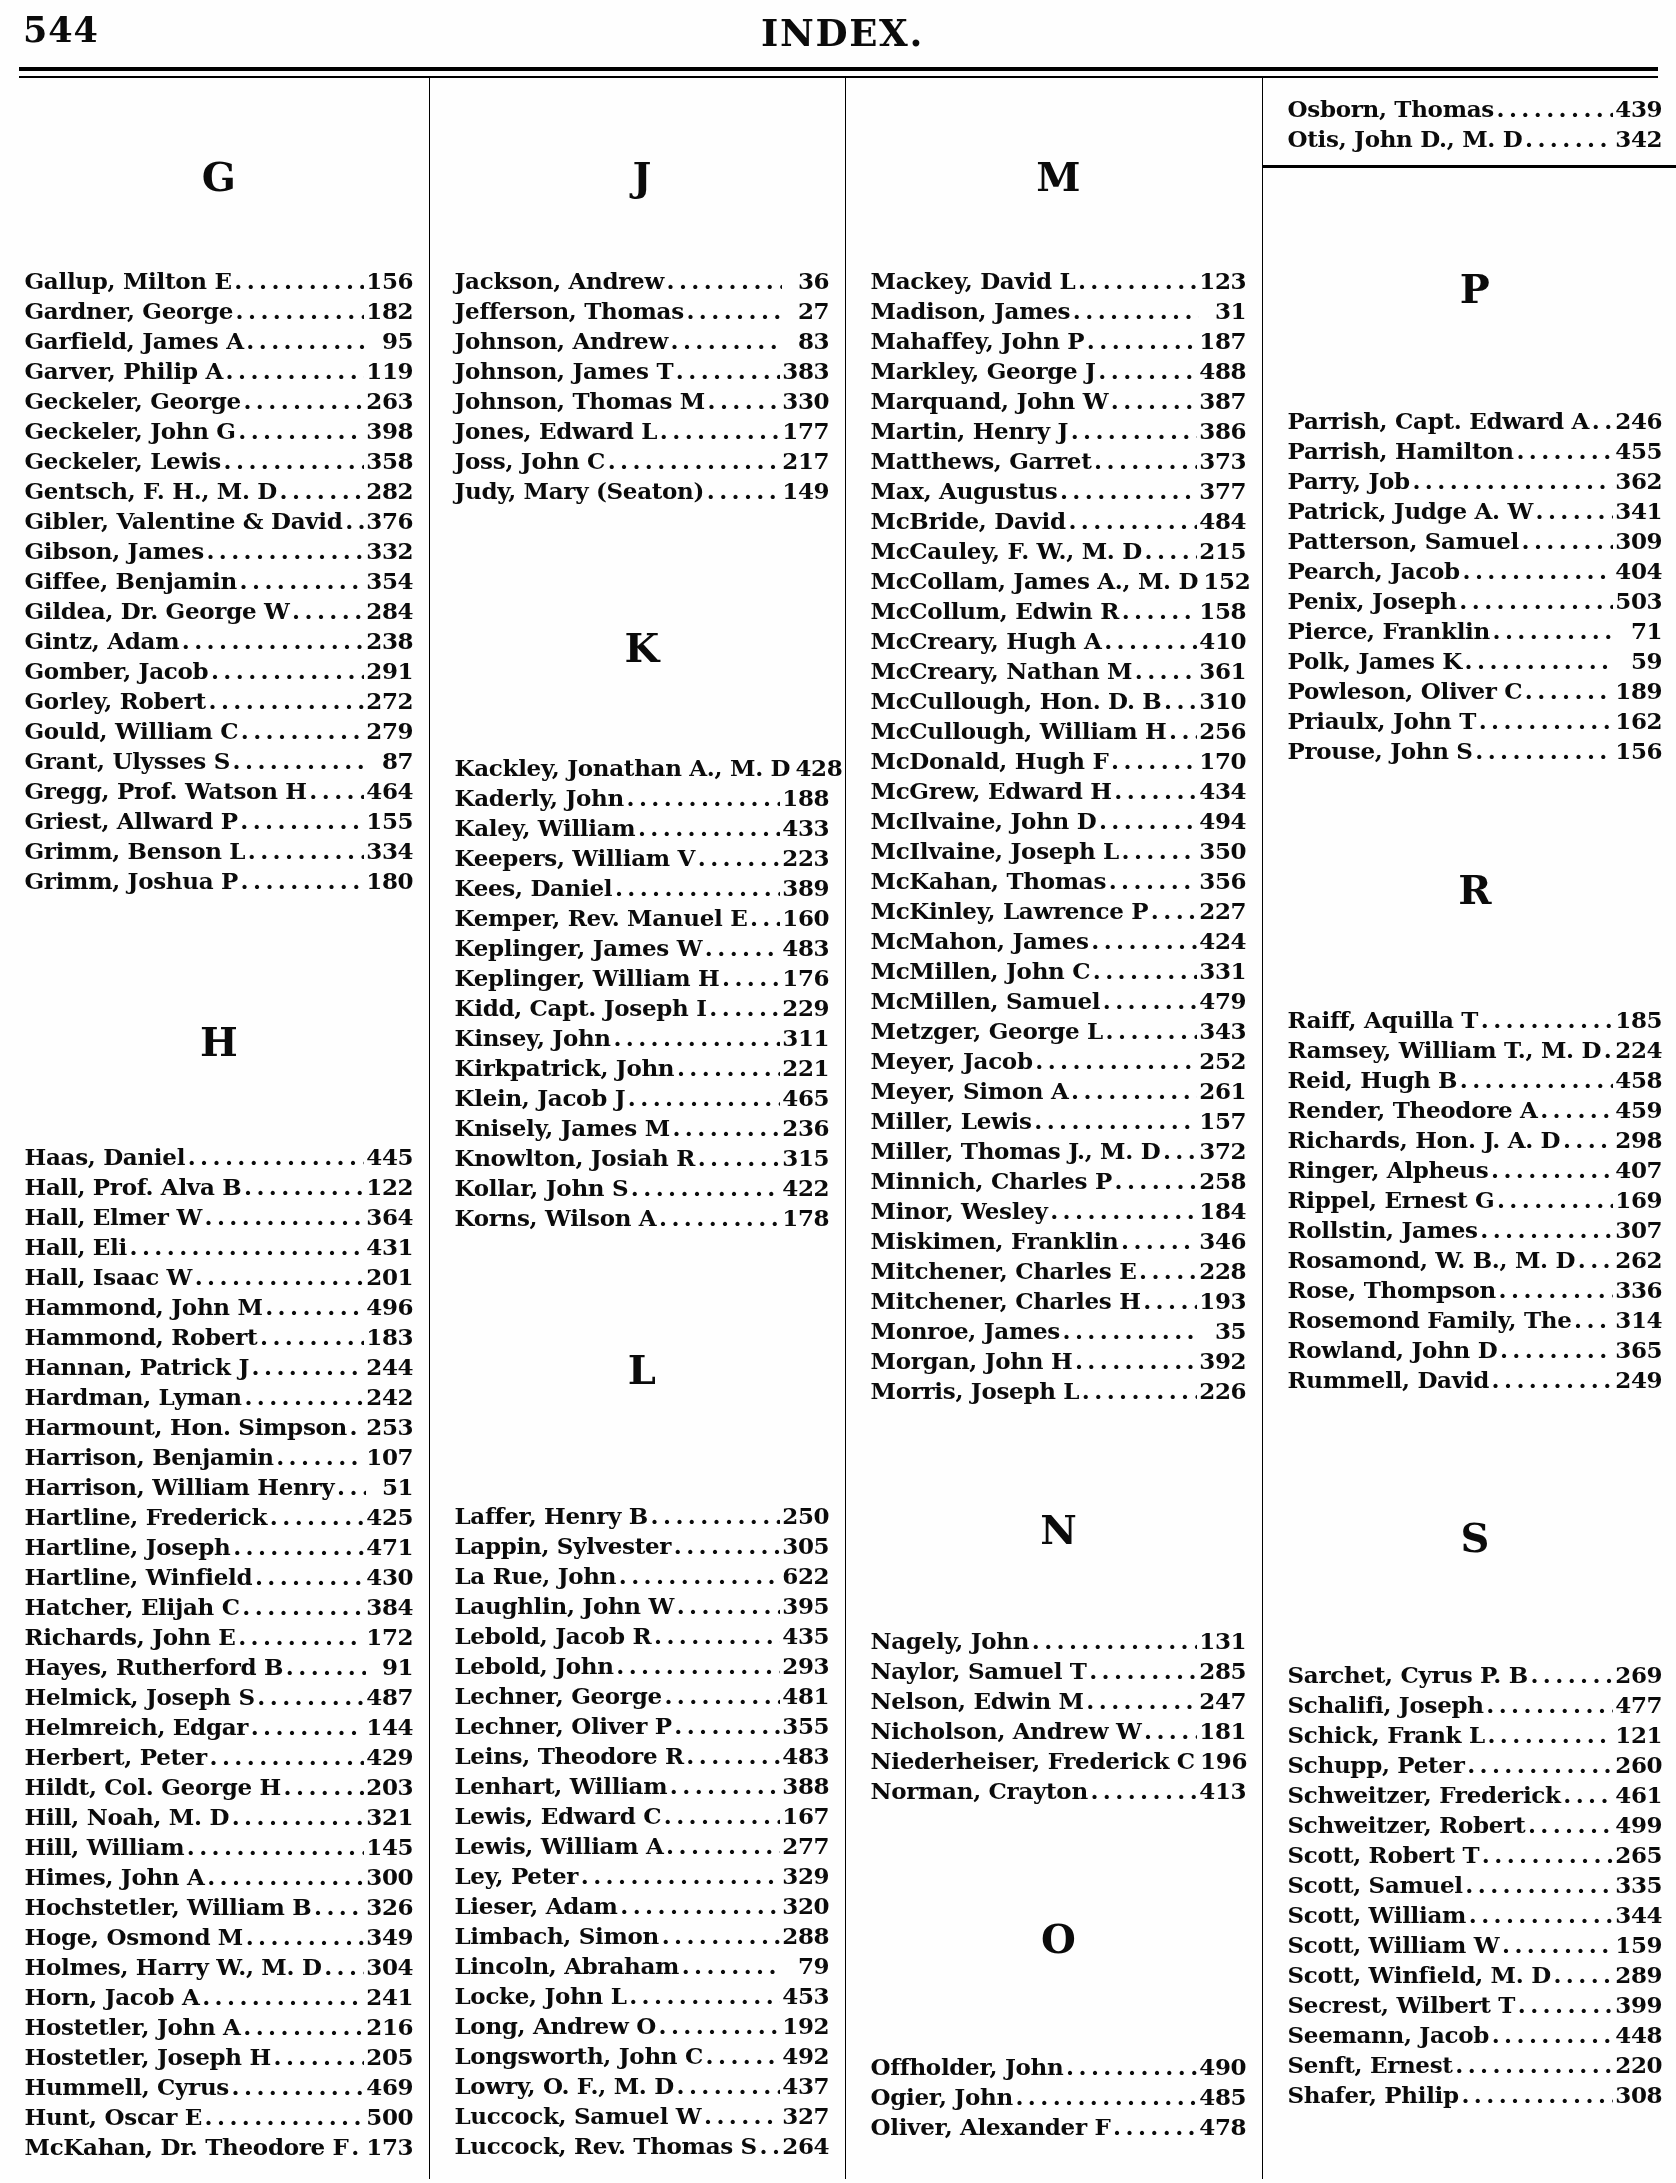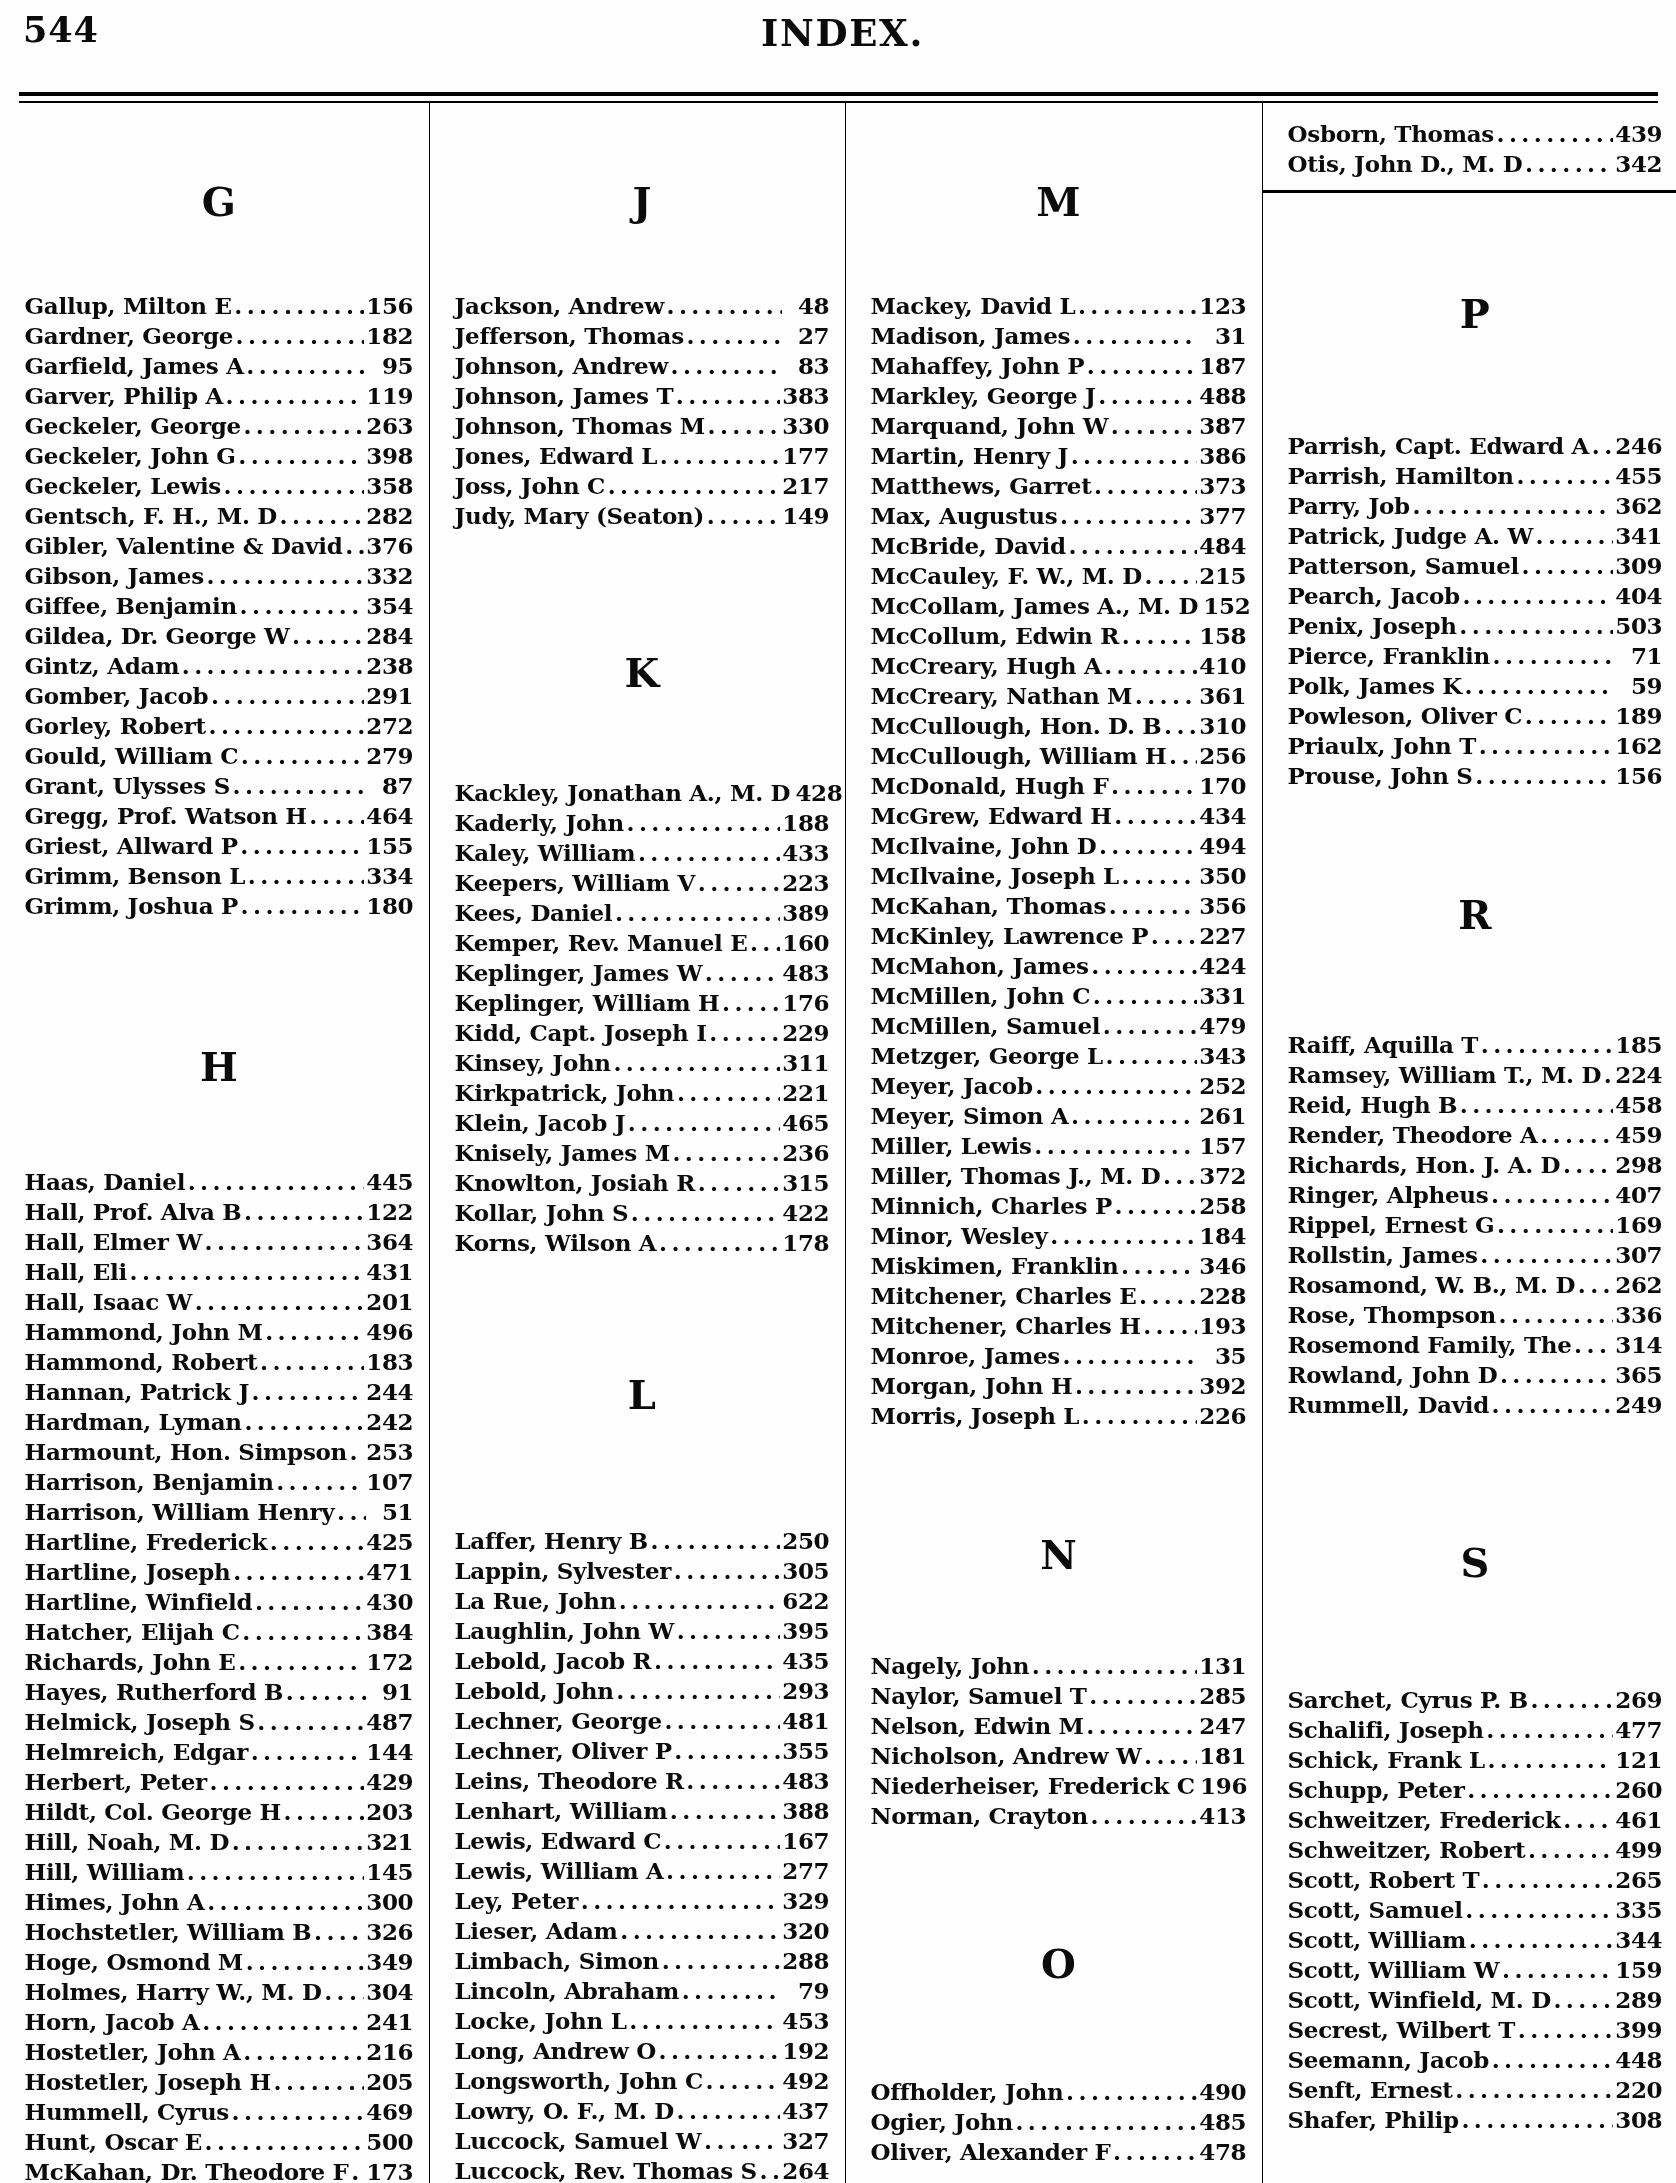--- a/index.html
+++ b/index.html
@@ -6,21 +6,21 @@
   .page {
     position:relative;
     width:1677px; height:2184px;
     margin:0 auto;
     background:#fefefe;
     color:#0b0b0b;
     font-family:"DejaVu Serif", serif;
     font-weight:bold;
     overflow:hidden;
   }
-  .header { position:relative; height:65px; padding-top:27px; }
+  .header { position:relative; height:65px; padding-top:2px; }
   .page-num {
     position:absolute; left:23px; top:8.7px;
     font-size:35px; letter-spacing:0.9px;
   }
   .title {
     position:absolute; left:8px; right:0; top:10.5px;
     text-align:center; font-size:37px; letter-spacing:1.7px;
   }
   .rule-double {
     margin:0 19px;
@@ -364,21 +364,21 @@
           </div>
         </div>
       </div>
     <div class="column div-right">
         <div class="section sec-J">
           <div class="letter">J</div>
           <div class="entries">
             <div class="row">
               <span class="nm">Jackson, Andrew</span>
               <span class="dots">............................................................</span>
-              <span class="pg">48</span>
+              <span class="pg">36</span>
             </div>
             <div class="row">
               <span class="nm">Jefferson, Thomas</span>
               <span class="dots">............................................................</span>
               <span class="pg">27</span>
             </div>
             <div class="row">
               <span class="nm">Johnson, Andrew</span>
               <span class="dots">............................................................</span>
               <span class="pg">83</span>

